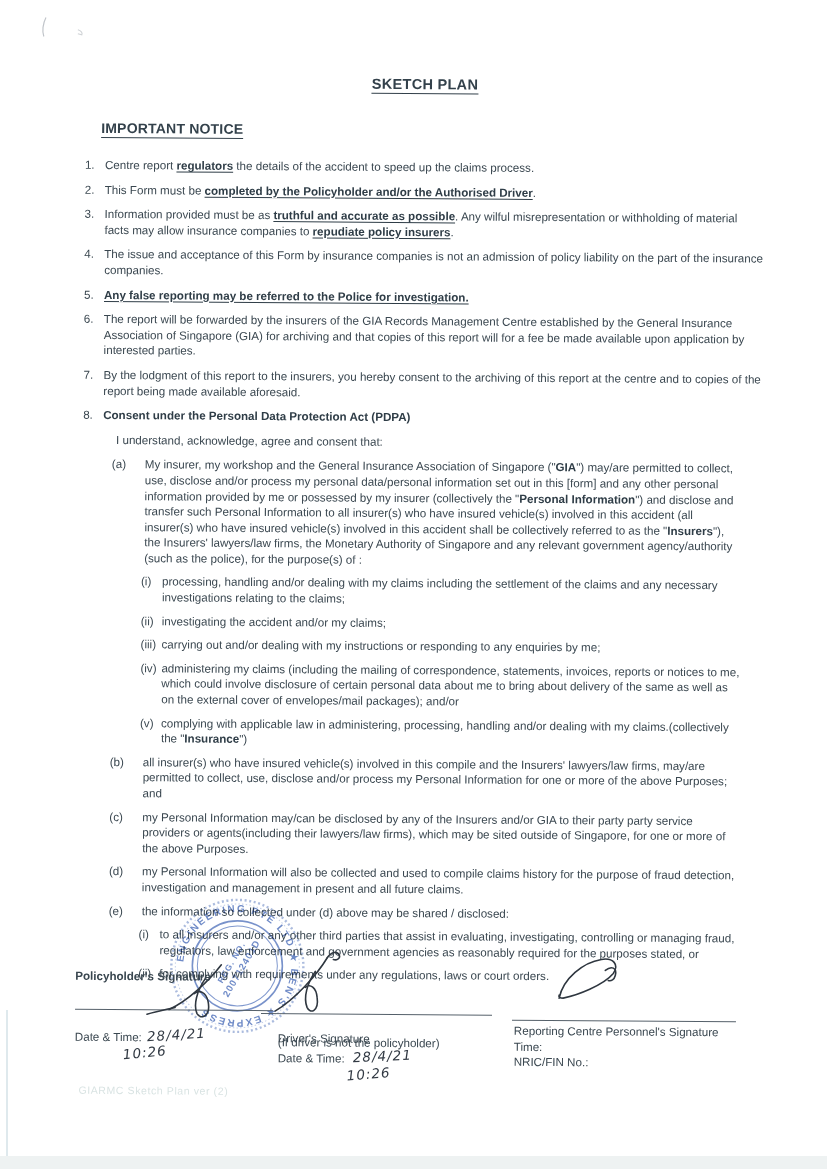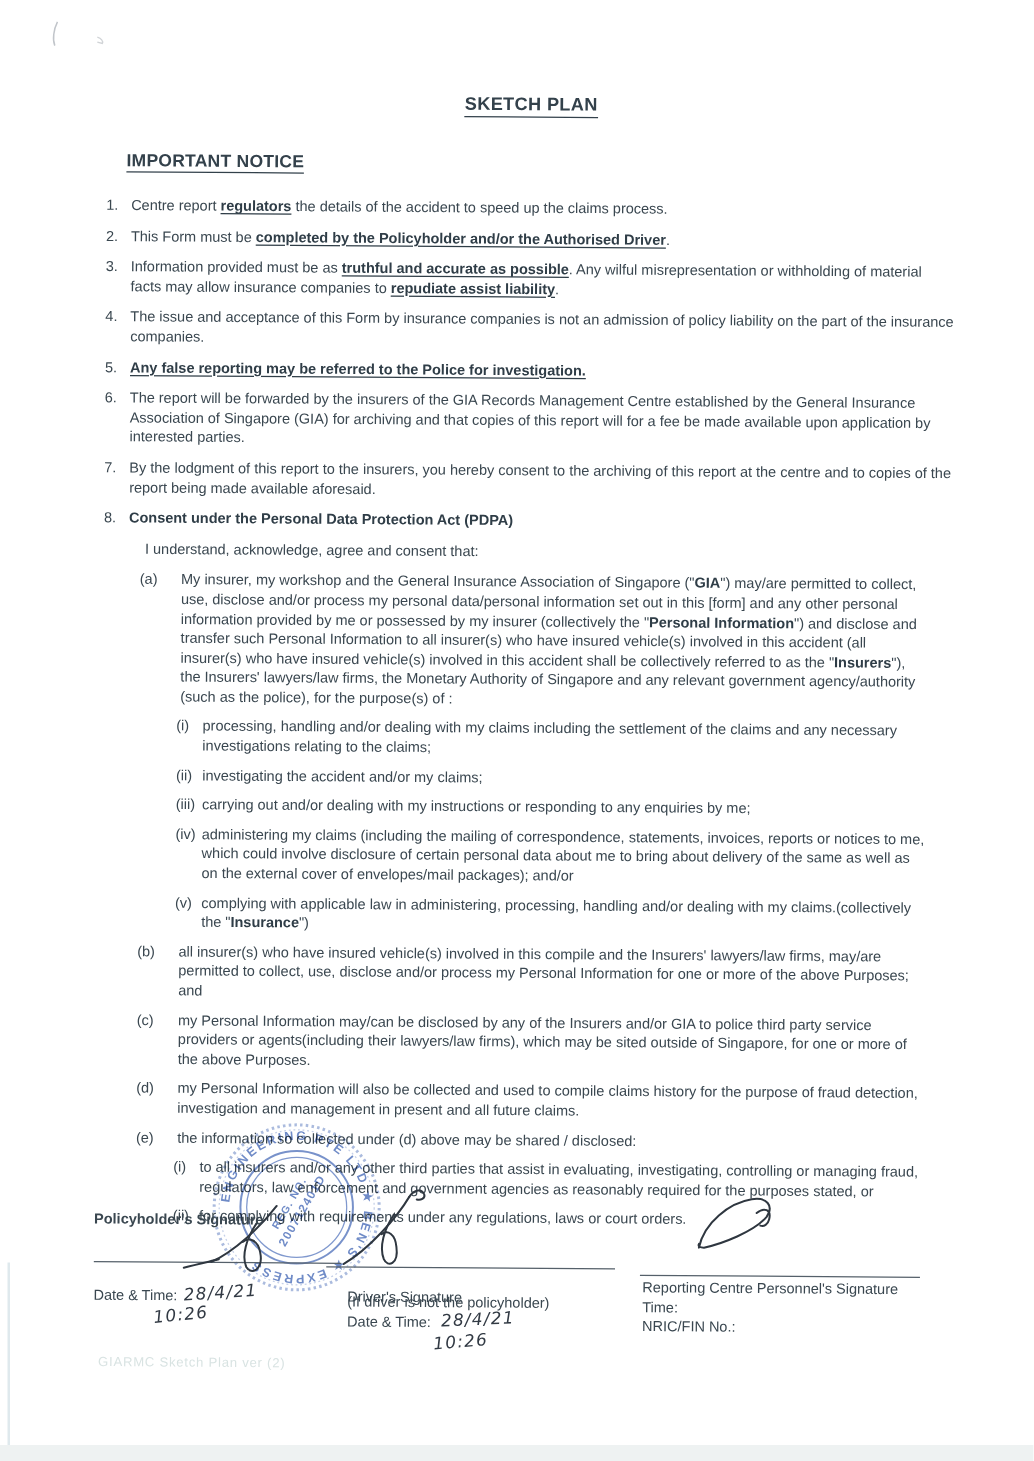--- a/index.html
+++ b/index.html
@@ -68,21 +68,21 @@
         <div class="nitem">
             <span class="nnum">1.</span>
             <span class="ntext"><span>Centre report </span><span class="b u">regulators</span><span> the details of the accident to speed up the claims process.</span></span>
           </div>
         <div class="nitem">
             <span class="nnum">2.</span>
             <span class="ntext"><span>This Form must be </span><span class="b u">completed by the Policyholder and/or the Authorised Driver</span><span>.</span></span>
           </div>
         <div class="nitem">
             <span class="nnum">3.</span>
-            <span class="ntext"><span>Information provided must be as </span><span class="b u">truthful and accurate as possible</span><span>. Any wilful misrepresentation or withholding of material facts may allow insurance companies to </span><span class="b u">repudiate assist liability</span><span>.</span></span>
+            <span class="ntext"><span>Information provided must be as </span><span class="b u">truthful and accurate as possible</span><span>. Any wilful misrepresentation or withholding of material facts may allow insurance companies to </span><span class="b u">repudiate policy insurers</span><span>.</span></span>
           </div>
         <div class="nitem">
             <span class="nnum">4.</span>
             <span class="ntext"><span>The issue and acceptance of this Form by insurance companies is not an admission of policy liability on the part of the insurance companies.</span></span>
           </div>
         <div class="nitem">
             <span class="nnum">5.</span>
             <span class="ntext"><span class="b u">Any false reporting may be referred to the Police for investigation.</span></span>
           </div>
         <div class="nitem">
@@ -125,21 +125,21 @@
             <span class="rlabel">(v)</span>
             <span class="rtext"><span>complying with applicable law in administering, processing, handling and/or dealing with my claims.(collectively the "</span><span class="b">Insurance</span><span>")</span></span>
           </div>
 
         <div class="citem">
             <span class="clabel">(b)</span>
             <span class="ctext"><span>all insurer(s) who have insured vehicle(s) involved in this compile and the Insurers' lawyers/law firms, may/are permitted to collect, use, disclose and/or process my Personal Information for one or more of the above Purposes; and</span></span>
           </div>
         <div class="citem">
             <span class="clabel">(c)</span>
-            <span class="ctext"><span>my Personal Information may/can be disclosed by any of the Insurers and/or GIA to police third party service providers or agents(including their lawyers/law firms), which may be sited outside of Singapore, for one or more of the above Purposes.</span></span>
+            <span class="ctext"><span>my Personal Information may/can be disclosed by any of the Insurers and/or GIA to their party party service providers or agents(including their lawyers/law firms), which may be sited outside of Singapore, for one or more of the above Purposes.</span></span>
           </div>
         <div class="citem">
             <span class="clabel">(d)</span>
             <span class="ctext"><span>my Personal Information will also be collected and used to compile claims history for the purpose of fraud detection, investigation and management in present and all future claims.</span></span>
           </div>
         <div class="citem">
             <span class="clabel">(e)</span>
             <span class="ctext"><span>the information so collected under (d) above may be shared / disclosed:</span></span>
           </div>
 

